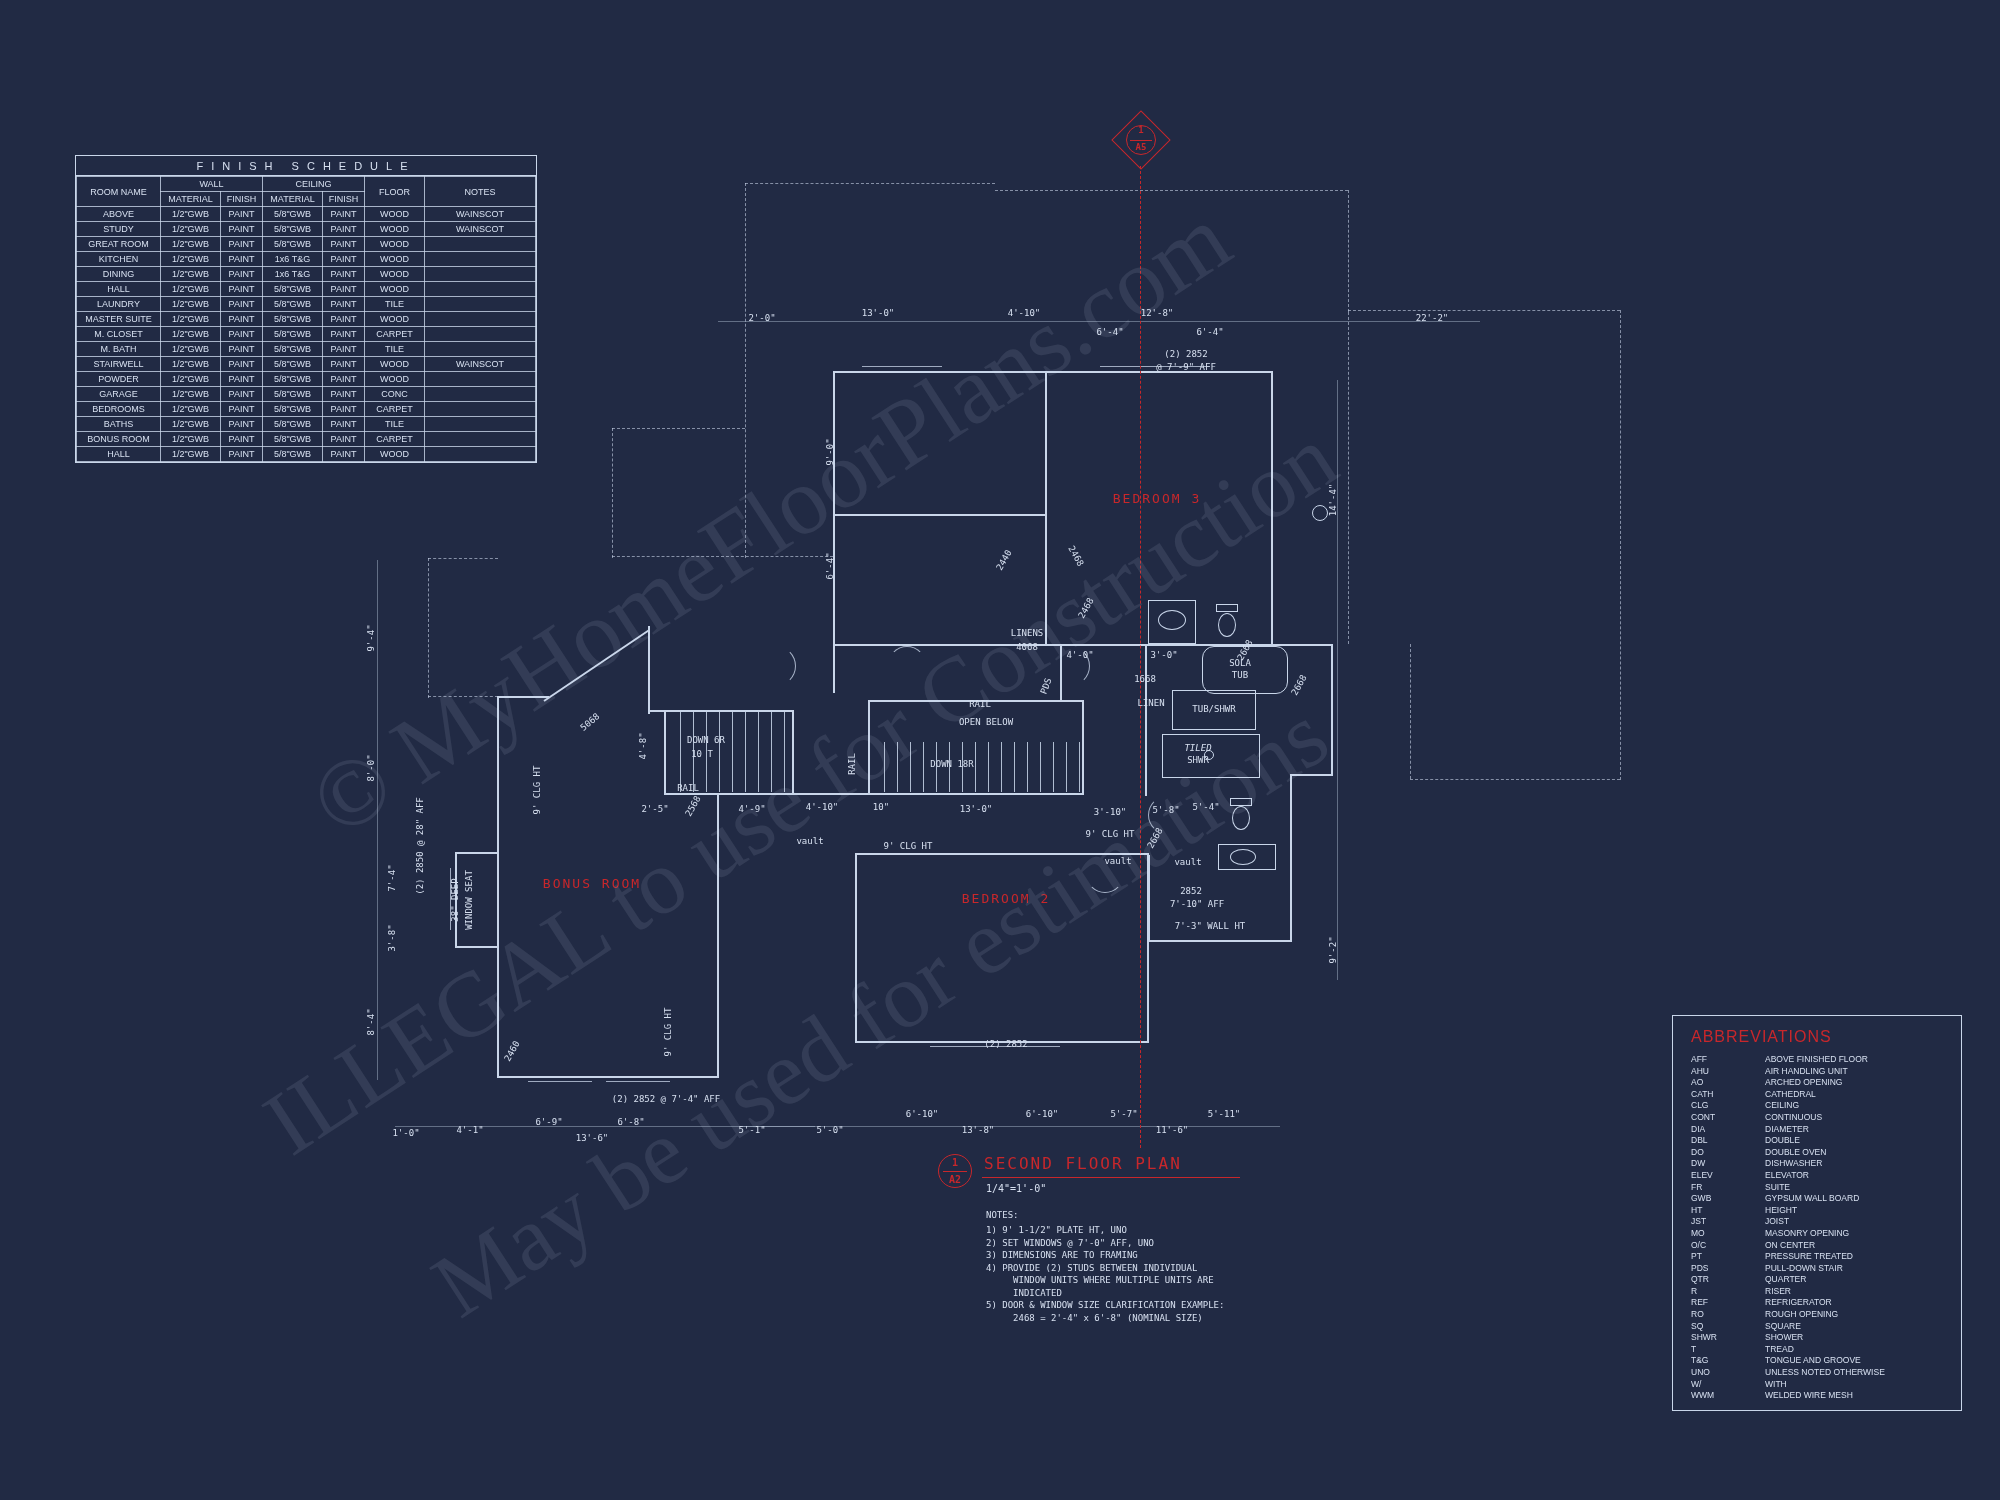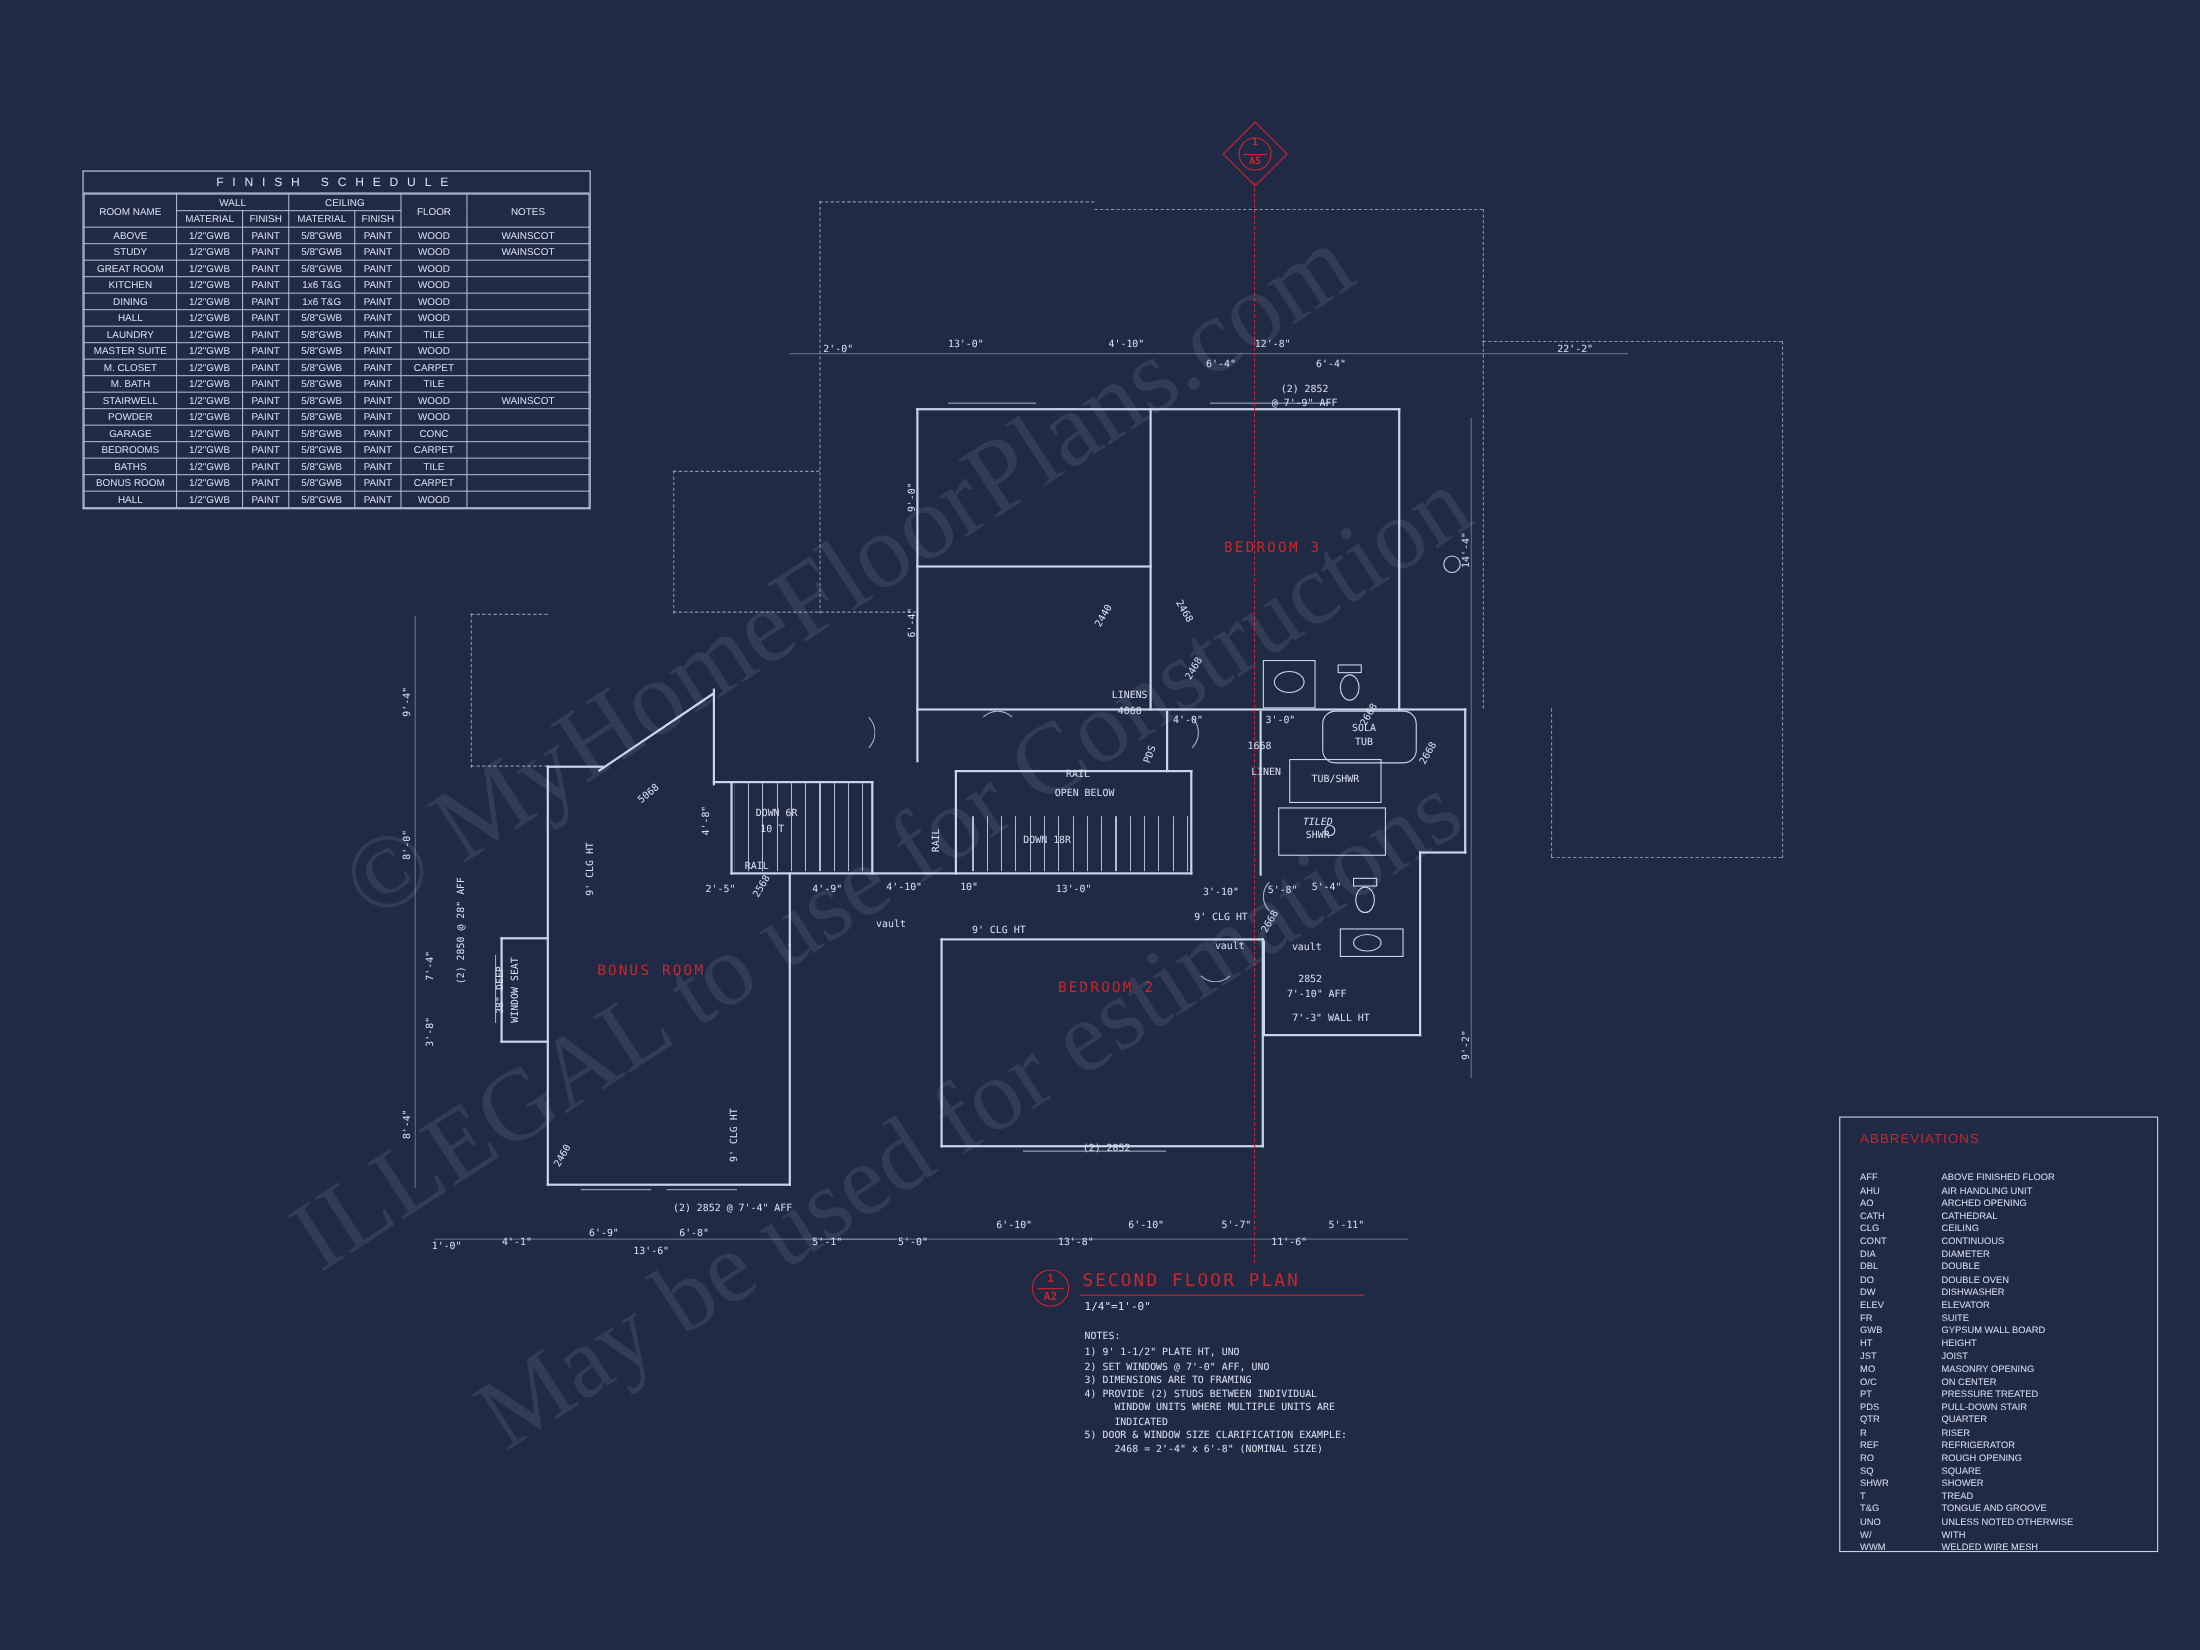--- a/index.html
+++ b/index.html
@@ -42,21 +42,21 @@
   .room-label{position:absolute;font-size:13px;font-weight:normal;letter-spacing:2px;white-space:nowrap;color:var(--red)}
 
   
   #finish-schedule{position:absolute;left:75px;top:155px;width:462px;border:1px solid var(--ln);z-index:4;font-family:"Liberation Sans",sans-serif;background:var(--bg)}
   .fs-title{height:20px;line-height:20px;text-align:center;letter-spacing:8px;font-size:11px;border-bottom:1px solid var(--ln)}
   #finish-schedule table{width:100%;border-collapse:collapse;font-size:9px}
   #finish-schedule th,#finish-schedule td{border:1px solid rgba(201,214,234,.8);text-align:center;padding:1px 2px;font-weight:normal;height:15px;color:var(--txt)}
 
   
   #abbrev{position:absolute;left:1672px;top:1015px;width:290px;height:396px;border:1px solid var(--ln);z-index:4;font-family:"Liberation Sans",sans-serif;padding:12px 6px 0 18px;background:var(--bg)}
-  .ab-title{color:var(--red);font-size:12px;letter-spacing:1px;margin-bottom:23px}
+  .ab-title{color:var(--red);font-size:16px;letter-spacing:1px;margin-bottom:8px}
   .ab-row{display:flex;font-size:8.5px;line-height:11.6px}
   .ab-key{width:74px;flex:none}
   .ab-val{flex:1}
 
   
   #titleblock{position:absolute;left:938px;top:1152px;width:360px;height:180px;z-index:4;font-size:9px}
   .tmark{position:absolute;left:0;top:2px;width:34px;height:34px;border:1.5px solid var(--red);border-radius:50%;color:var(--red);font-size:10px;font-weight:bold}
   .tm-top{position:absolute;top:2px;left:0;right:0;text-align:center}
   .tm-line{position:absolute;top:16px;left:4px;right:4px;border-top:1px solid var(--red)}
   .tm-bot{position:absolute;bottom:2px;left:0;right:0;text-align:center}

